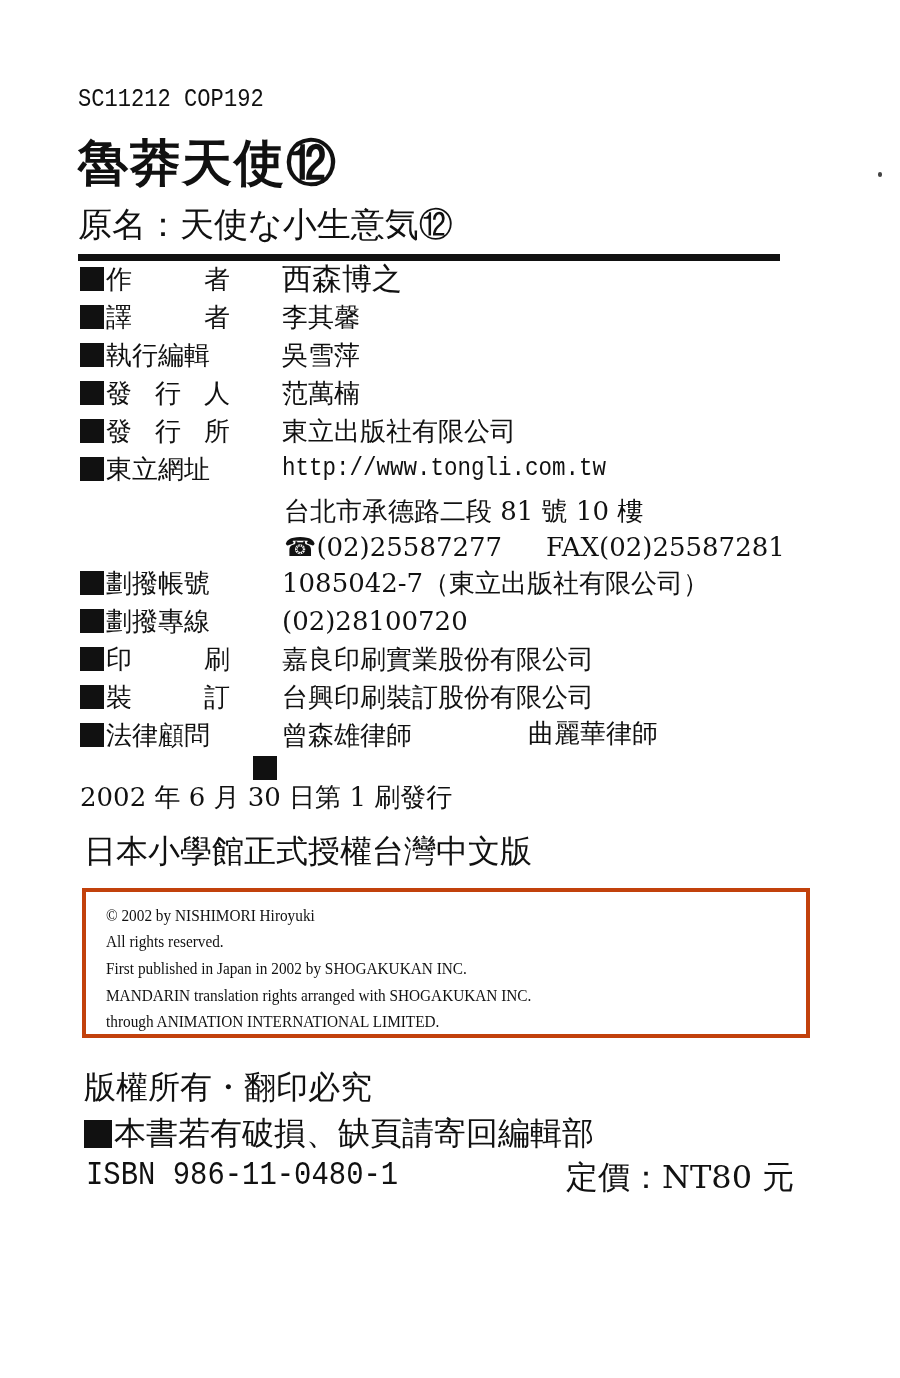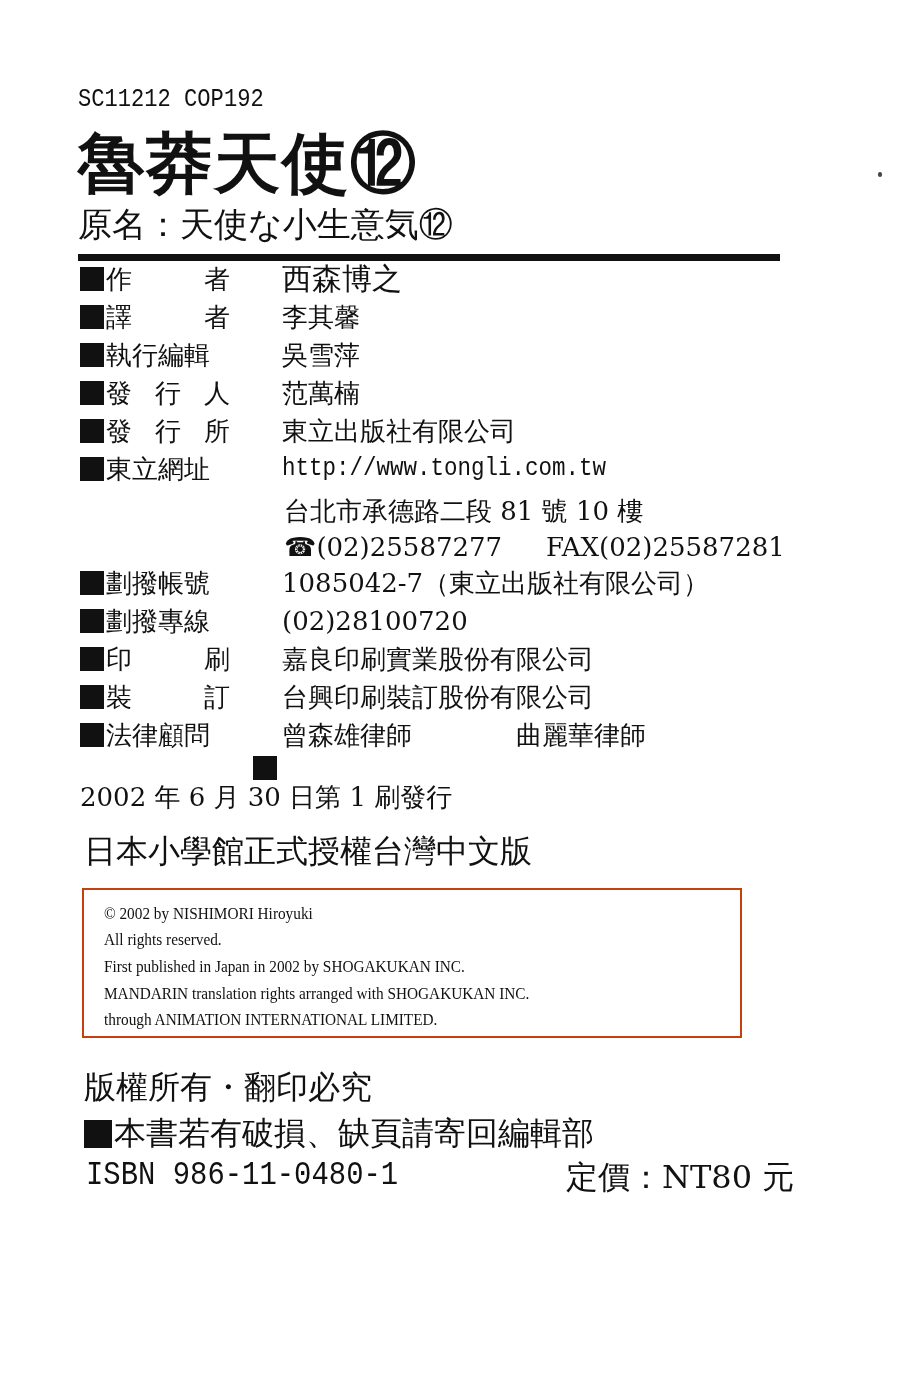--- a/index.html
+++ b/index.html
@@ -2,36 +2,36 @@
 <html><head>
 <meta charset="utf-8">
 <style>
   html, body { margin:0; padding:0; }
   body {
     width:900px; height:1378px; background:#ffffff; position:relative; overflow:hidden;
     color:#111; font-family:"DejaVu Serif", serif;
   }
   .abs { position:absolute; white-space:nowrap; }
   .code { left:78px; top:84px; font-family:"Liberation Mono", monospace; font-size:26px; letter-spacing:0px; transform:scaleX(0.85); transform-origin:left; }
-  .title { left:78px; top:128px; font-size:66px; font-weight:bold; letter-spacing:2px; line-height:70px; }
+  .title { left:78px; top:128px; font-size:50px; font-weight:bold; letter-spacing:2px; line-height:70px; }
   .subtitle { left:78px; top:204px; font-size:34px; line-height:40px; }
   .rule { left:78px; top:254px; width:702px; height:7px; background:#111; }
   .row { left:80px; height:36px; font-size:26px; line-height:34px; }
   .row .lbl { position:absolute; left:0; width:150px; display:flex; align-items:center; }
   .row .sq { display:inline-block; width:24px; height:24px; background:#111; margin-right:2px; }
   .row .lbltext { display:flex; justify-content:space-between; flex:1; }
   .row .val { position:absolute; left:202px; }
   .mono { font-family:"Liberation Serif", serif; }
   .phone { left:284px; top:532px; font-size:26px; }
   .fax { left:546px; top:532px; font-size:26px; }
   .addr2 { left:284px; top:494px; font-size:26px; }
   .dateline { left:80px; top:756px; font-size:26px; display:flex; align-items:center;flex-direction:column; }
   .dateline .sq { display:inline-block; width:24px; height:24px; background:#111; margin-right:2px; }
   .auth { left:84px; top:830px; font-size:32px; }
-  .box { left:82px; top:888px; width:660px; height:150px; border:2px solid #c2410c; box-sizing:border-box; }
+  .box { left:82px; top:888px; width:728px; height:150px; border:4px solid #c2410c; box-sizing:border-box; }
   .box .ln { position:absolute; left:20px; font-family:"Liberation Serif", serif; font-size:17px; transform:scaleX(0.9); transform-origin:left; }
   .rights { left:84px; top:1066px; font-size:32px; }
   .damage { left:84px; top:1112px; font-size:32px; display:flex; align-items:center; }
   .damage .sq { display:inline-block; width:28px; height:28px; background:#111; margin-right:2px; }
   .isbn { left:86px; top:1156px; font-family:"Liberation Mono", monospace; font-size:34px; transform:scaleX(0.85); transform-origin:left; }
   .price { left:538px; top:1156px; font-size:32px;margin-left:28px; }
   .wm { left:786px; top:1392px; font-family:"DejaVu Sans", sans-serif; font-weight:bold; font-size:20px; color:#fff; -webkit-text-stroke:1.5px #888; }
   .wm small { font-size:11px; }
   .dot { left:878px; top:172px; width:4px; height:5px; background:#444; border-radius:2px; }
 </style>
@@ -147,21 +147,21 @@
   <div class="val">台興印刷裝訂股份有限公司</div>
 </div>
 <div class="abs row" style="top:718px;">
   <div class="lbl">
       <span class="sq"></span>
       <span class="lbltext">
         <span>法律顧問</span>
       </span>
     </div>
   <div class="val">曾森雄律師</div>
-  <div class="val" style="left:436px;">曲麗華律師</div>
+  <div class="val" style="left:448px;font-family:Liberation Mono, monospace;">曲麗華律師</div>
 </div>
 
 <div class="abs dateline">
   <span class="sq"></span>
   <span>2002 年 6 月 30 日第 1 刷發行</span>
 </div>
 
 <div class="abs auth">日本小學館正式授權台灣中文版</div>
 
 <div class="abs box">

